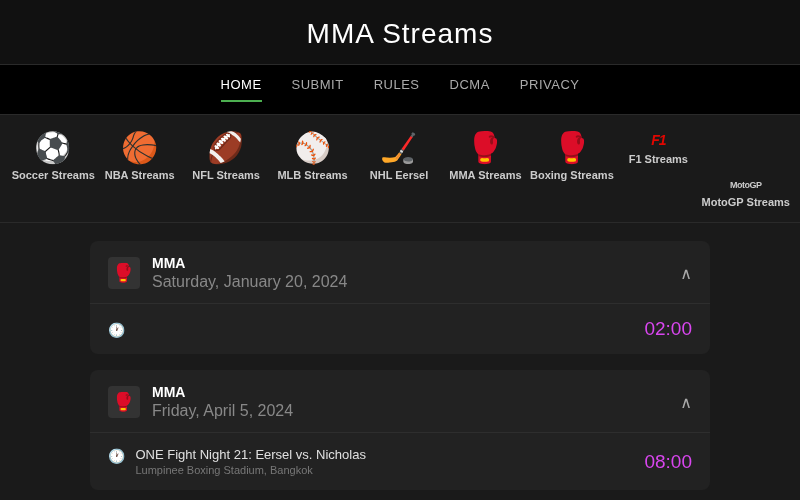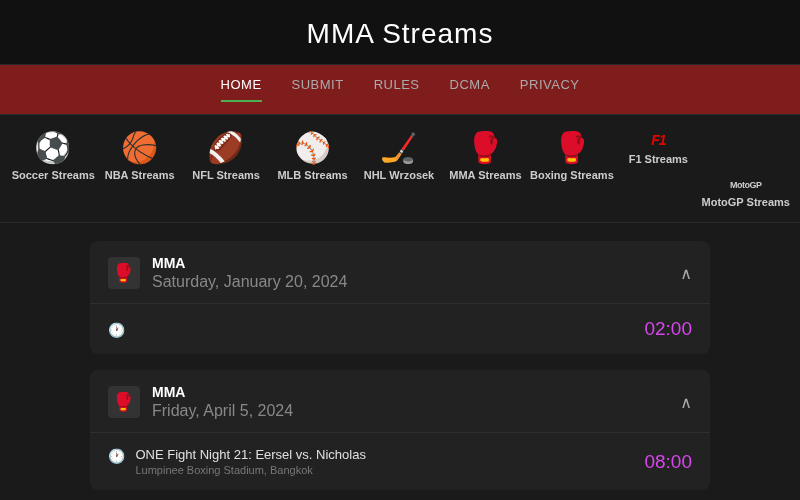--- a/index.html
+++ b/index.html
@@ -21,21 +21,21 @@
     }
     .header h1 {
       font-size: 28px;
       font-weight: 400;
       color: #ffffff;
       letter-spacing: 1px;
     }
 
     
     .nav {
-      background-color: #7f1d1d;
+      background-color: #000000;
       display: flex;
       justify-content: center;
       gap: 30px;
       padding: 12px 0;
       border-bottom: 1px solid #2a2a2a;
     }
     .nav a {
       color: #aaa;
       text-decoration: none;
       font-size: 13px;
@@ -209,21 +209,21 @@
   <a class="sport-item">
     <span class="sport-icon">🏈</span>
     <span class="sport-label">NFL Streams</span>
   </a>
   <a class="sport-item">
     <span class="sport-icon">⚾</span>
     <span class="sport-label">MLB Streams</span>
   </a>
   <a class="sport-item">
     <span class="sport-icon">🏒</span>
-    <span class="sport-label">NHL Wrzosek</span>
+    <span class="sport-label">NHL Eersel</span>
   </a>
   <a class="sport-item">
     <span class="sport-icon">🥊</span>
     <span class="sport-label">MMA Streams</span>
   </a>
   <a class="sport-item">
     <span class="sport-icon">🥊</span>
     <span class="sport-label">Boxing Streams</span>
   </a>
   <a class="sport-item">

